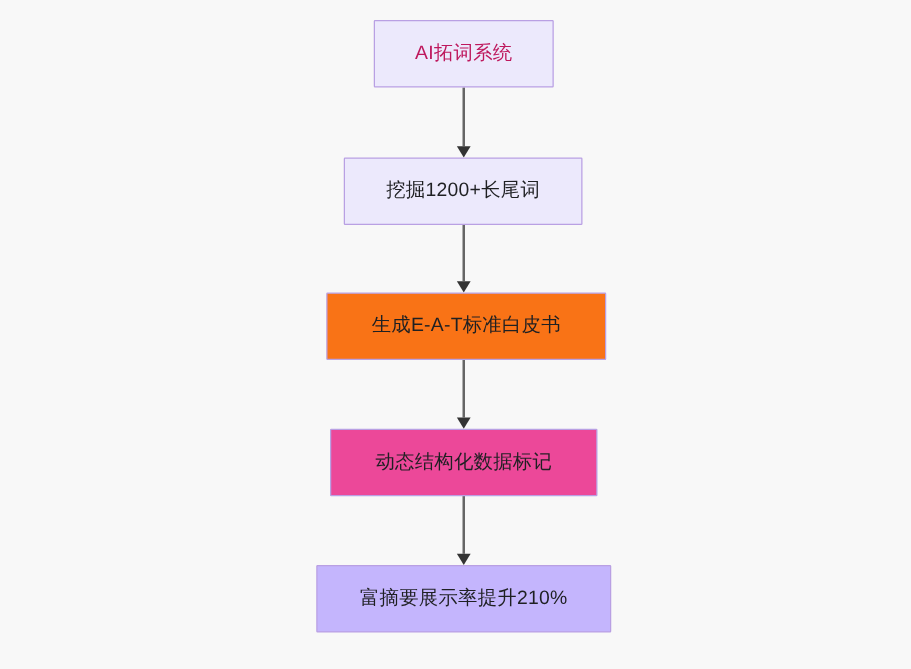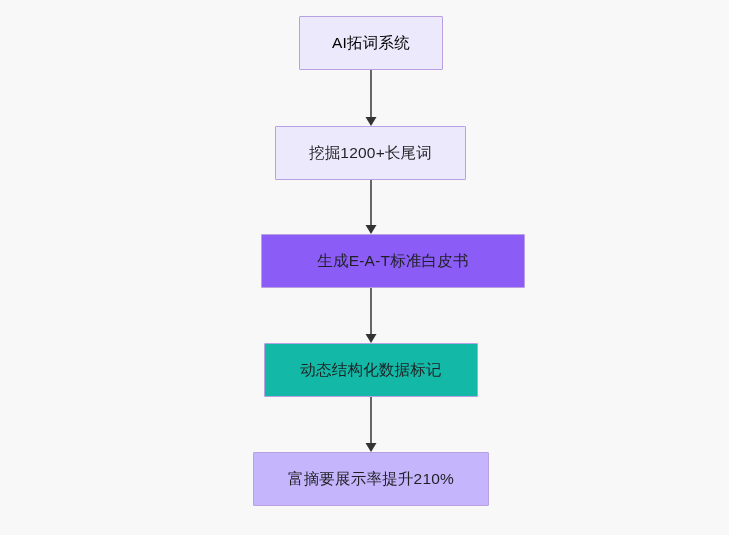--- a/index.html
+++ b/index.html
@@ -68,27 +68,27 @@
         <polygon points="2.5,46 13.5,46 8,55" fill="#333333"></polygon>
       </svg>
     </div>
     <div class="flow-edge" style="left: 363px; top: 396px; width: 16px; height: 56px;">
       <svg width="16" height="56" viewBox="0 0 16 56">
         <line x1="8" y1="0" x2="8" y2="47" stroke="#666666" stroke-width="2"></line>
         <polygon points="2.5,47 13.5,47 8,56" fill="#333333"></polygon>
       </svg>
     </div>
     <div class="flow-node" style="left: 299px; top: 16px; width: 144px; height: 54px; background: rgb(236, 233, 252); border-color: rgb(185, 160, 227);">
-      <span class="flow-node-label" style="color: #000000;">AI拓词系统</span>
+      <span class="flow-node-label" style="color: #be185d;">AI拓词系统</span>
     </div>
     <div class="flow-node" style="left: 275px; top: 126px; width: 191px; height: 54px; background: rgb(236, 233, 252); border-color: rgb(185, 160, 227);">
       <span class="flow-node-label" style="color: rgb(31, 32, 35); text-align: right;">挖掘1200+长尾词</span>
     </div>
-    <div class="flow-node" style="left: 261px; top: 234px; width: 264px; height: 54px; background: #8b5cf6; border-color: rgb(185, 160, 227);">
+    <div class="flow-node" style="left: 261px; top: 234px; width: 224px; height: 54px; background: #f97316; border-color: rgb(185, 160, 227);">
       <span class="flow-node-label" style="color: rgb(31, 32, 35);">生成E-A-T标准白皮书</span>
     </div>
-    <div class="flow-node" style="left: 264px; top: 343px; width: 214px; height: 54px; background: #14b8a6; border-color: rgb(185, 160, 227);">
+    <div class="flow-node" style="left: 264px; top: 343px; width: 214px; height: 54px; background: #ec4899; border-color: rgb(185, 160, 227);">
       <span class="flow-node-label" style="color: rgb(31, 32, 35);">动态结构化数据标记</span>
     </div>
     <div class="flow-node" style="left: 253px; top: 452px; width: 236px; height: 54px; background: #c4b5fd; border-color: rgb(185, 160, 227);">
       <span class="flow-node-label" style="color: rgb(31, 32, 35);">富摘要展示率提升210%</span>
     </div>
   </div>
 
 </body></html>

